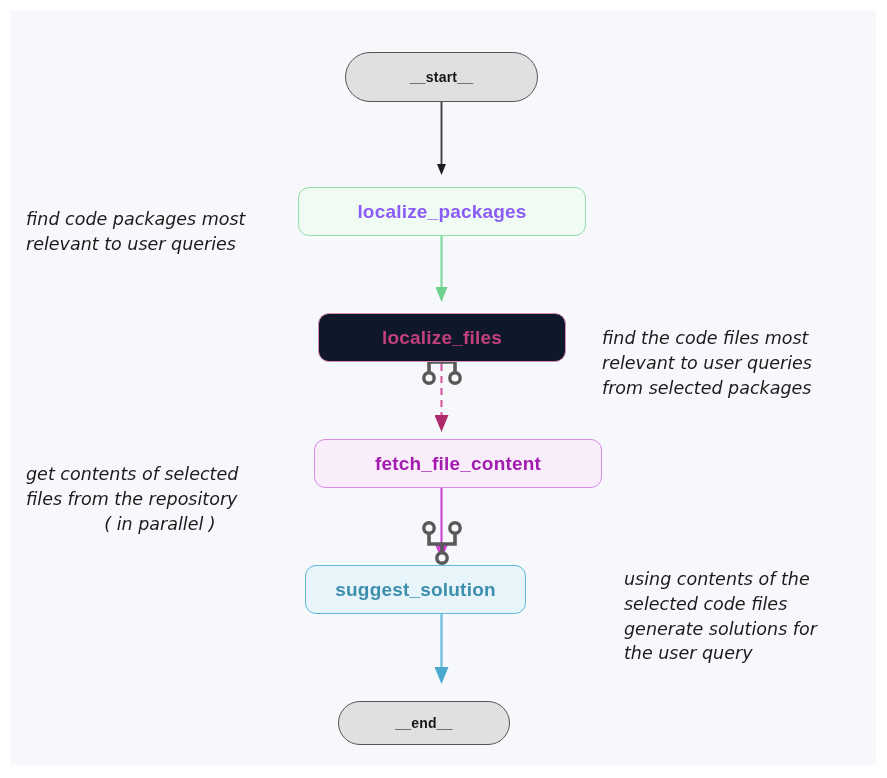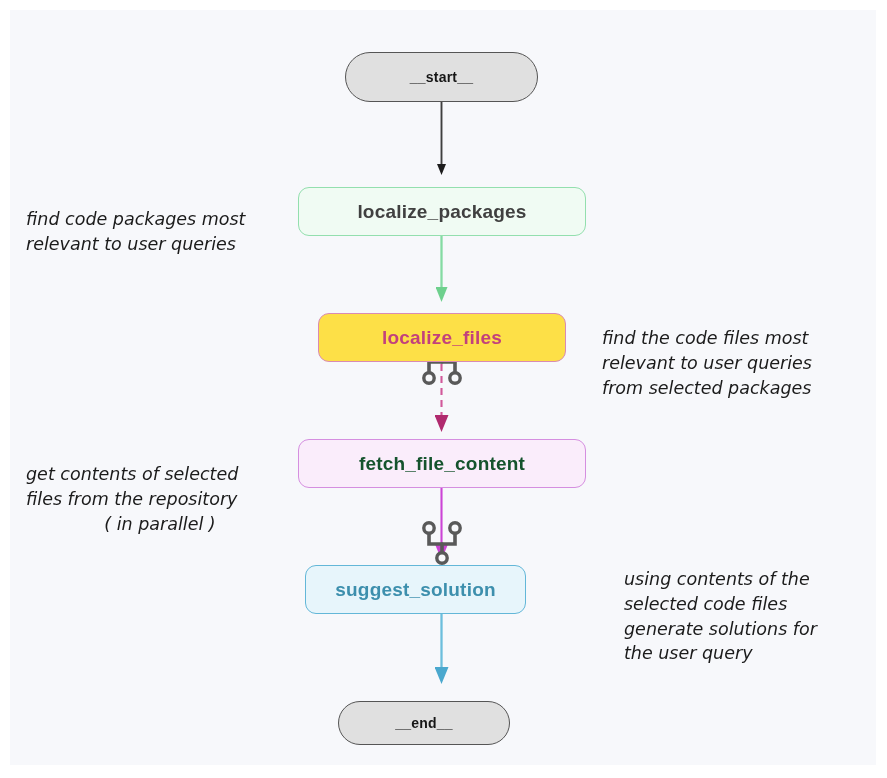--- a/index.html
+++ b/index.html
@@ -47,31 +47,32 @@
   }
 
   .node.process {
     border-radius: 11px;
     font-size: 19px;
   }
 
   .node-green {
     background: #f0fbf3;
     border: 1.6px solid #93dfae;
-    color: #404040;
+    color: #8b5cf6;
   }
   .node-pink {
-    background: #fde047;
+    background: #0f172a;
     border: 1.6px solid #d98bb3;
     color: #c2417c;
   }
   .node-purple {
     background: #faedfb;
     border: 1.6px solid #d58fe0;
-    color: #14532d;
+    color: #a21caf;
+    margin-left: 16px;
   }
   .node-blue {
     background: #e7f5fb;
     border: 1.6px solid #63b7d8;
     color: #3d8fad;
   }
 
   
   .edge-svg {
     position: absolute;

